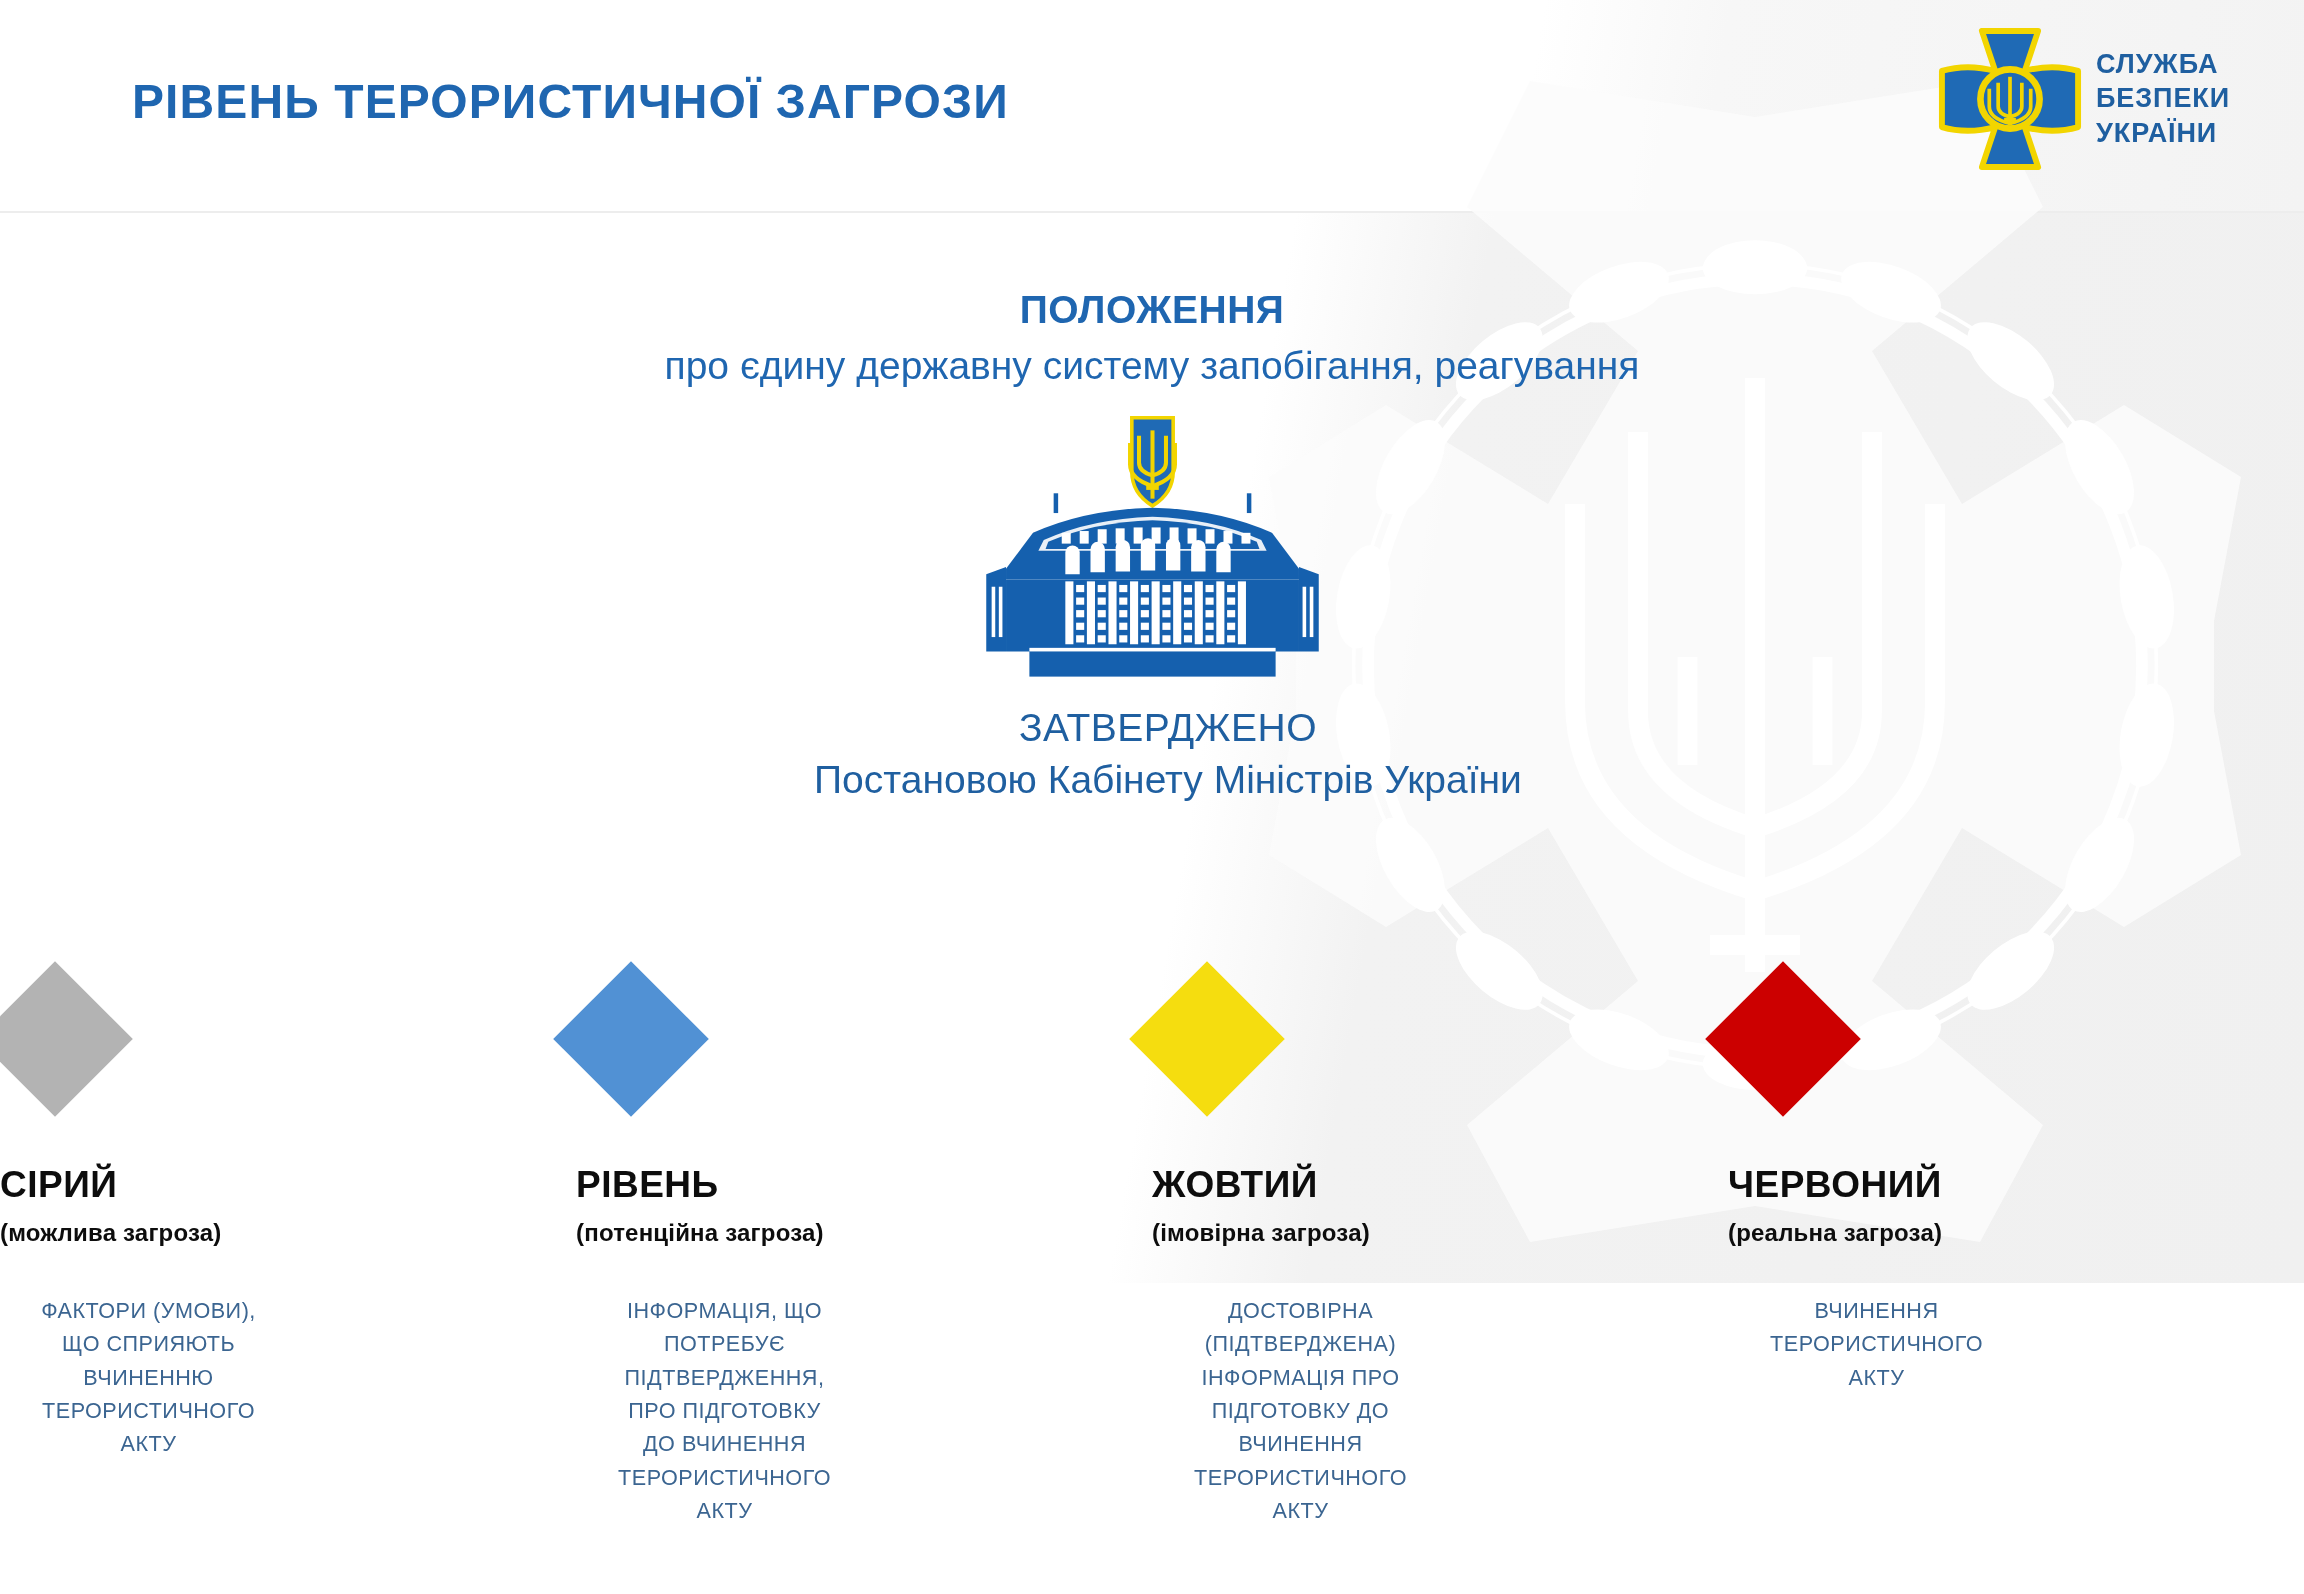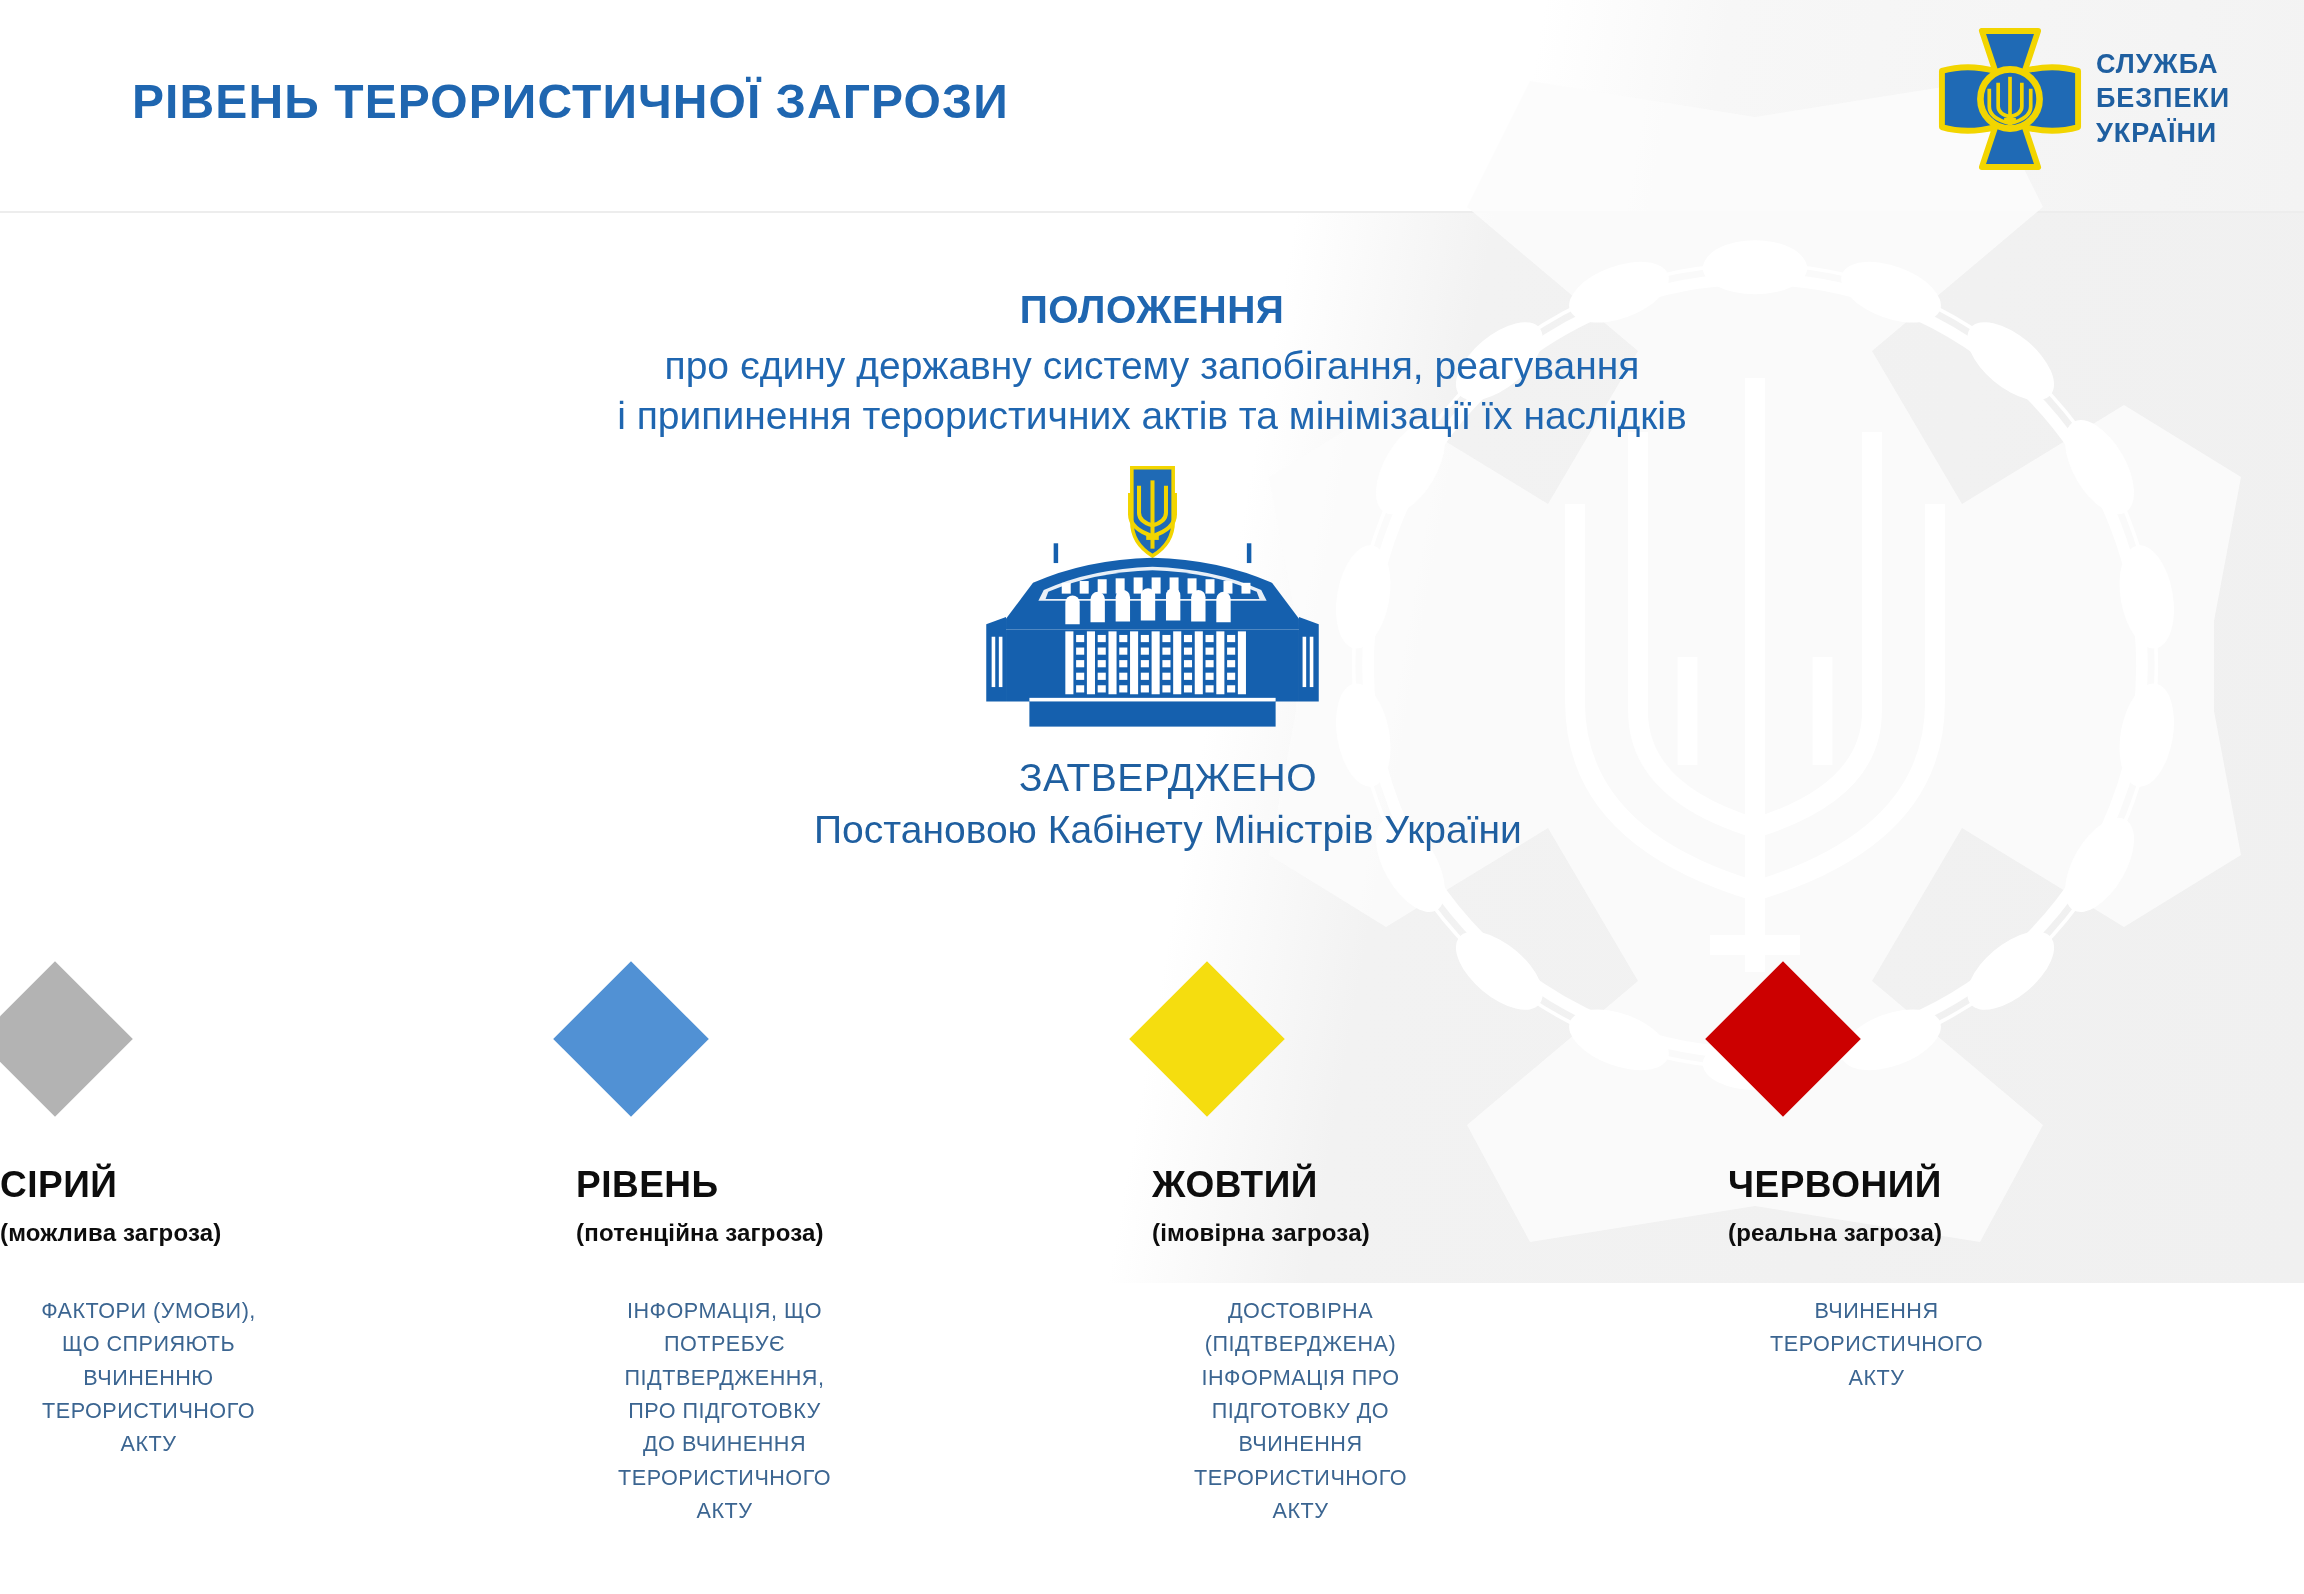--- a/index.html
+++ b/index.html
@@ -170,21 +170,20 @@
       <span>БЕЗПЕКИ</span>
       <span>УКРАЇНИ</span>
     </div>
   </div>
 </div>
 
 <div class="main">
   <div class="doc-title">ПОЛОЖЕННЯ</div>
   <div class="doc-sub">
     <div>про єдину державну систему запобігання, реагування</div>
-    <div>і припинення терористичних актів та мінімізації їх наслідків</div>
   </div>
 
   <svg class="cmu-emblem" viewBox="0 0 386 296">
 
     <path d="M170 2 L216 2 L216 62 Q216 86 193 100 Q170 86 170 62 Z" fill="#1f6ab5" stroke="#f2d500" stroke-width="4"></path>
     <g stroke="#f2d500" stroke-width="4.5" fill="none">
       <path d="M193 16 L193 92"></path>
       <path d="M178 22 L178 52 Q178 62 193 66"></path>
       <path d="M208 22 L208 52 Q208 62 193 66"></path>
       <path d="M168 30 L168 54 Q168 70 193 78 Q218 70 218 54 L218 30"></path>

